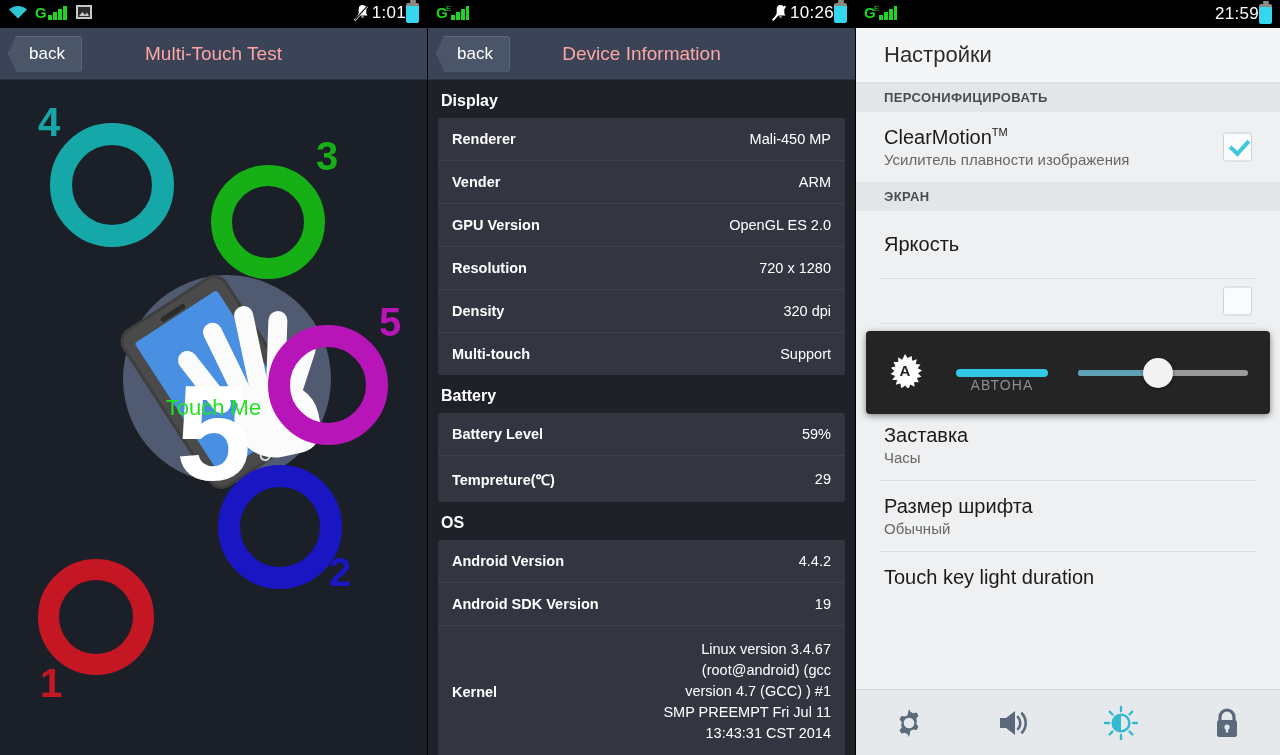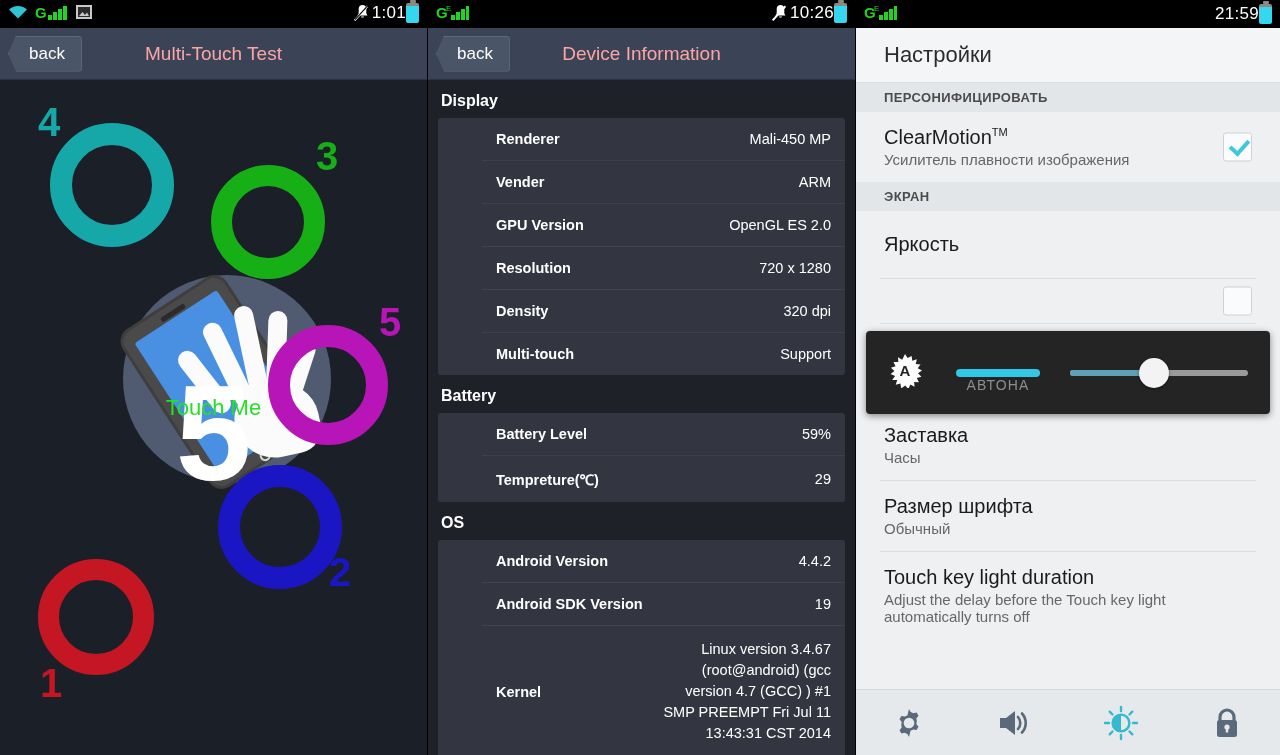--- a/index.html
+++ b/index.html
@@ -92,21 +92,21 @@
     left:0; right:0; text-align:center; top:285px; line-height:1;
     font-family:"Liberation Sans", sans-serif;
   }
 
   
   .panel2 { width: 428px; height: 755px; background: #1e2127; display:flex; flex-direction:column; border-left:1px solid #000;}
   .dev-body { flex:1; overflow:hidden; padding: 0 10px 0 10px; }
   .sec-head {
     color:#ffffff; font-size:16px; font-weight:bold; padding: 12px 0 8px 3px;
   }
-  .card { background:#333640; border-radius:3px; overflow:hidden;padding-left:44px; }
+  .card { background:#333640; border-radius:3px; overflow:hidden; }
   .row {
     display:flex; align-items:center; justify-content:space-between;
     padding: 13px 14px; border-bottom:1px solid #3d414b;
   }
   .row:last-child { border-bottom:none; }
   .row .k { color:#fff; font-size:14.5px; font-weight:bold; }
   .row .v { color:#fff; font-size:14.5px; font-weight:normal; text-align:right; }
   .row.multiline { align-items:center; }
   .row.multiline .v { line-height:1.45; white-space:pre-line; }
 
@@ -137,21 +137,21 @@
     border-left:4px solid #3ec8de; border-bottom:4px solid #3ec8de;
     transform: rotate(-48deg);
   }
 
   .bright-overlay {
     position:absolute; left:10px; right:10px; top:248px; height:83px;
     background:#242424; border-radius:4px;
     display:flex; align-items:center; padding: 0 22px;
     box-shadow: 0 2px 7px rgba(0,0,0,.45);
   }
-  .auto-block { position:relative; margin-left:34px; width:84px; }
+  .auto-block { position:relative; margin-left:34px; width:92px; }
   .auto-bar { height:8px; background:#31c8e8; border-radius:4px; }
   .auto-text {
     position:absolute; left:0; right:0; text-align:center; top:8px;
     color:#8e8e8e; font-size:14px; letter-spacing:1.2px;
   }
   .slider-wrap { position:relative; flex:1; margin-left:30px; height:34px; }
   .slider-track {
     position:absolute; top:50%; transform:translateY(-50%);
     left:0; right:0; height:6px; background:#9a9a9a; border-radius:3px;
   }
@@ -404,21 +404,20 @@
       <div class="set-divider"></div>
 
       <div class="set-item">
         <div class="t">Размер шрифта</div>
         <div class="s">Обычный</div>
       </div>
       <div class="set-divider"></div>
 
       <div class="set-item">
         <div class="t">Touch key light duration</div>
-        <div class="s" style="max-width:330px">Adjust the delay before the Touch key light automatically turns off</div>
       </div>
 
       <div class="bright-overlay">
         <span>
           <svg width="34" height="34" viewBox="0 0 34 34">
             <path d="M17 0l2.6 4.1L23.6 2l.7 4.8 4.6-1.5-1.2 4.7 4.8.4-2.8 3.9 4.3 2.2-4 2.7 3.4 3.5-4.6 1.2 2.1 4.4-4.8-.3.5 4.8-4.3-2.2-1.9 4.5-3.2-3.6-3.9 2.9-.9-4.8-4.7 1.1 1.5-4.6L4.2 26l2.9-3.9L2.6 20l3.8-3-3.5-3.3 4.6-1.4L5.5 8l4.8.1L10 3.3l4.2 2.4z" fill="#fdfdfd"></path>
             <text x="17" y="22" text-anchor="middle" font-family="Liberation Sans" font-size="15" font-weight="bold" fill="#242424">A</text>
           </svg>
         </span>
         <div class="auto-block">

